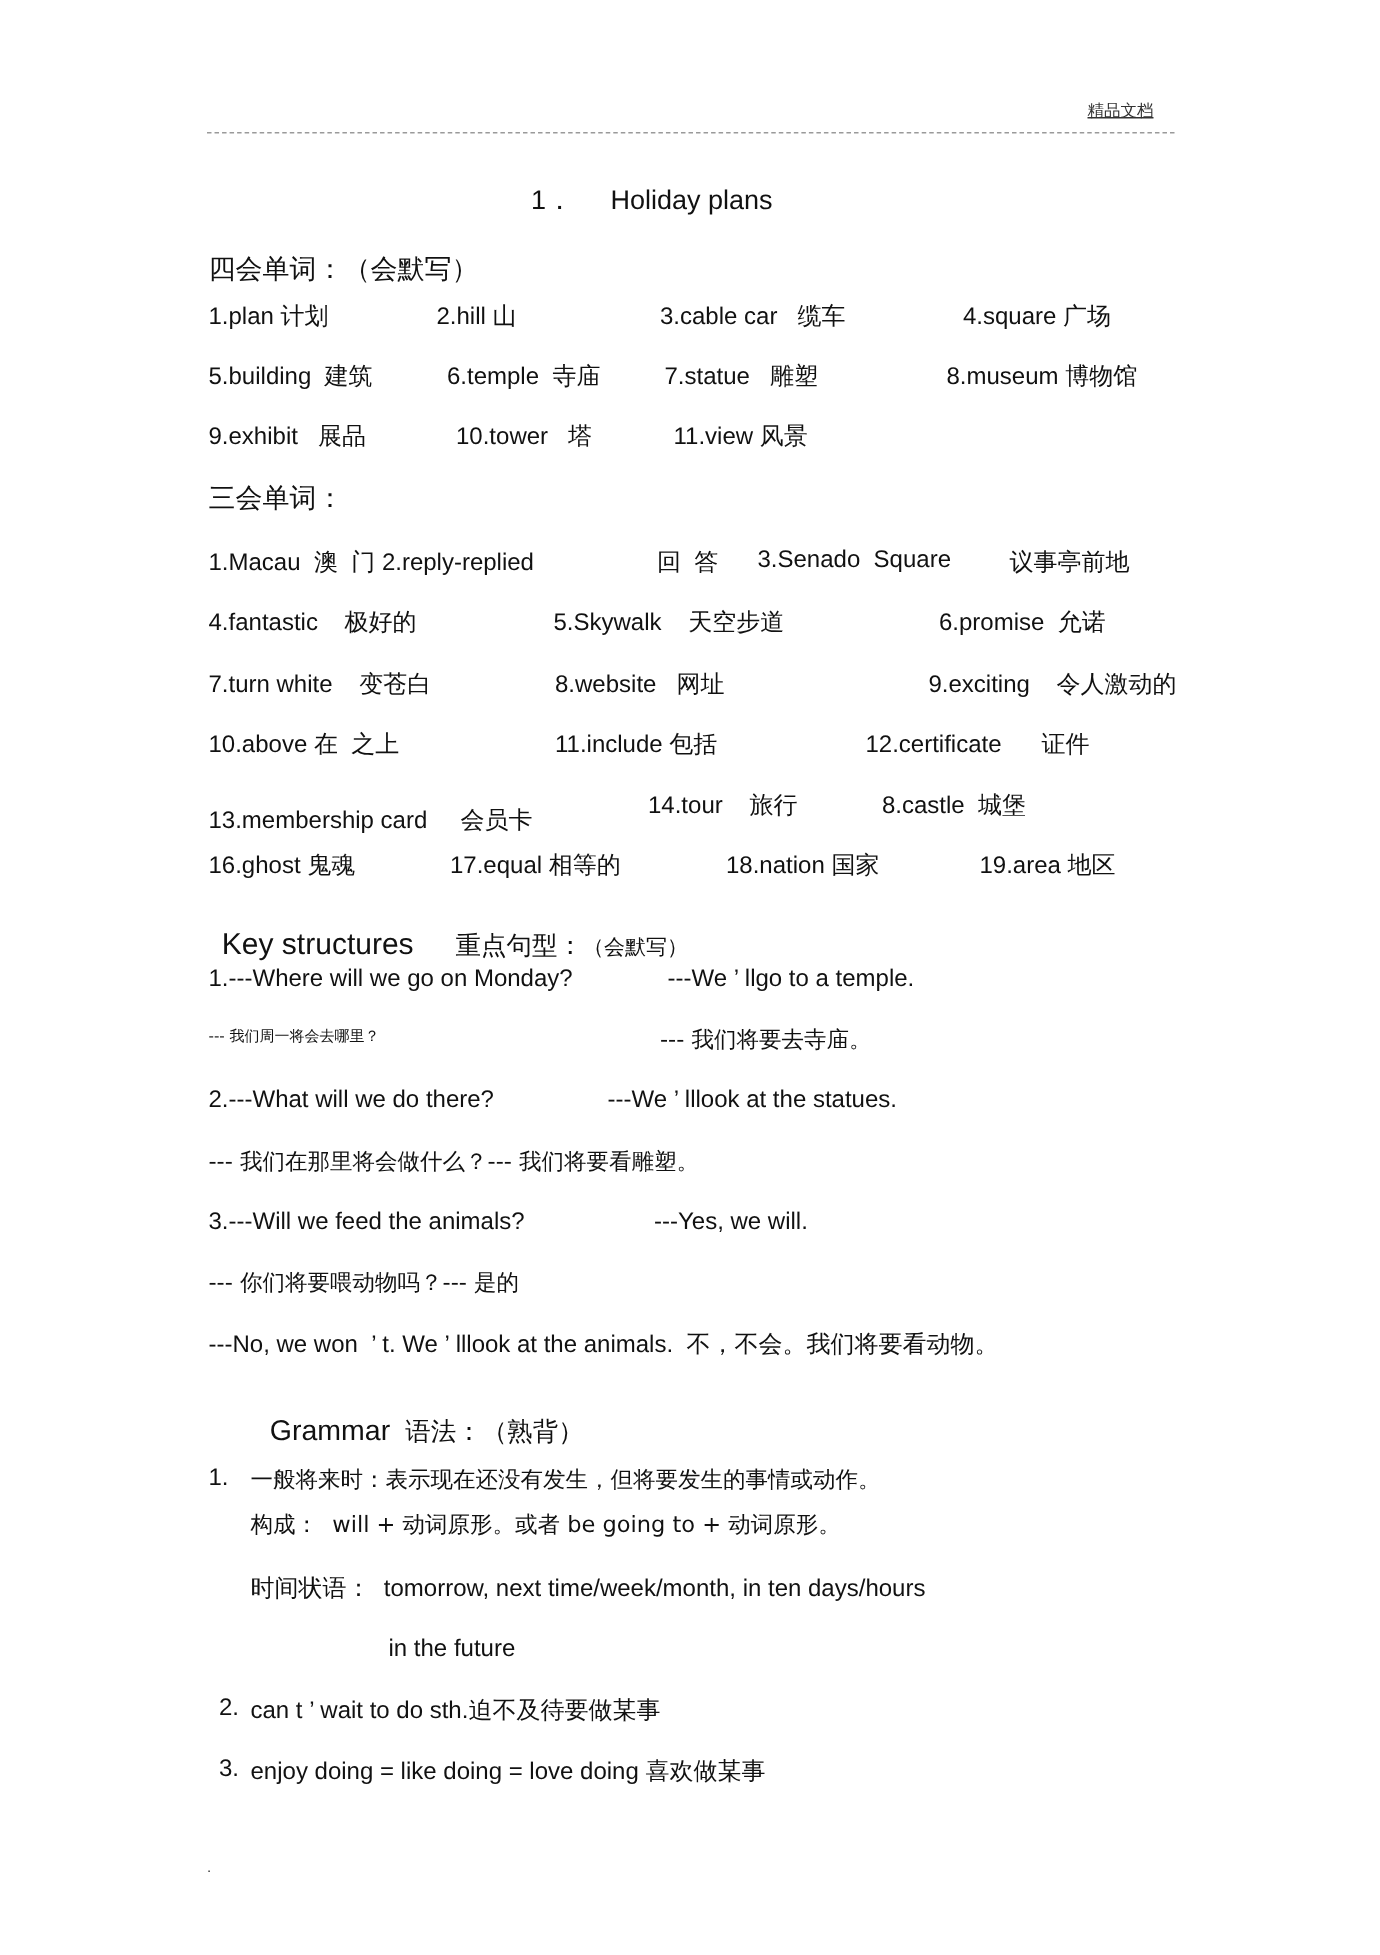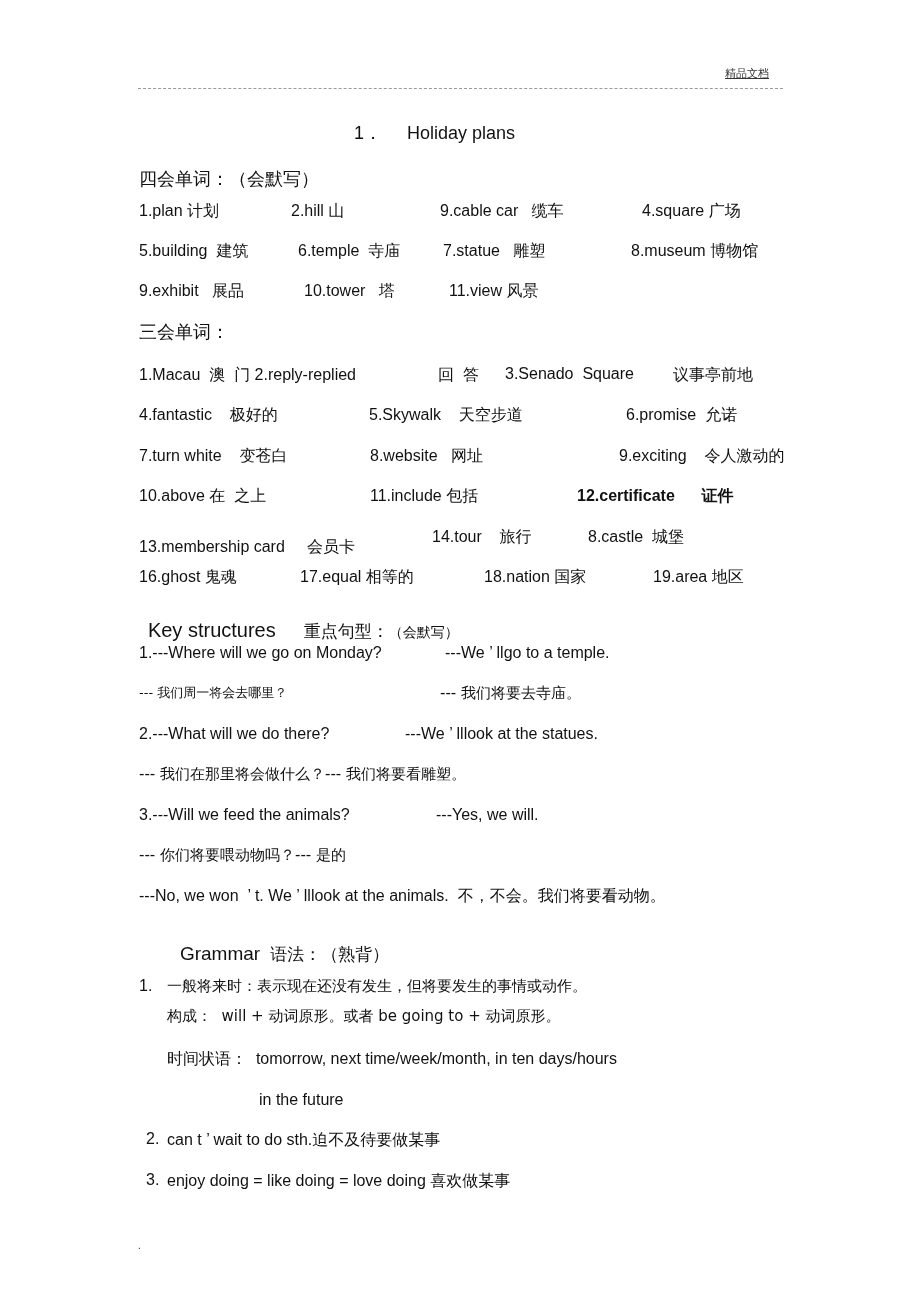--- a/index.html
+++ b/index.html
@@ -34,21 +34,21 @@
 
 <div class="page-header-label">精品文档</div>
 <div class="header-rule"></div>
 
 <div class="title">1．     Holiday plans</div>
 
 <div class="line cn sec-heading" style="top:157px;margin-top:10px;">四会单词：（会默写）</div>
 <div>
   <span class="cell" style="left:139px;top:201px;">1.plan 计划</span>
   <span class="cell" style="left:291px;top:201px;">2.hill 山</span>
-  <span class="cell" style="left:440px;top:201px;">9.cable car   缆车</span>
+  <span class="cell" style="left:440px;top:201px;">3.cable car   缆车</span>
   <span class="cell" style="left:642px;top:201px;">4.square 广场</span>
 </div>
 <div>
   <span class="cell" style="left:139px;top:241px;">5.building  建筑</span>
   <span class="cell" style="left:298px;top:241px;">6.temple  寺庙</span>
   <span class="cell" style="left:443px;top:241px;">7.statue   雕塑</span>
   <span class="cell" style="left:631px;top:241px;">8.museum 博物馆</span>
 </div>
 <div>
   <span class="cell" style="left:139px;top:281px;">9.exhibit   展品</span>
@@ -69,40 +69,40 @@
   <span class="cell" style="left:626px;top:405px;">6.promise  允诺</span>
 </div>
 <div>
   <span class="cell" style="left:139px;top:446px;">7.turn white    变苍白</span>
   <span class="cell" style="left:370px;top:446px;">8.website   网址</span>
   <span class="cell" style="left:619px;top:446px;">9.exciting    令人激动的</span>
 </div>
 <div>
   <span class="cell" style="left:139px;top:486px;">10.above 在  之上</span>
   <span class="cell" style="left:370px;top:486px;">11.include 包括</span>
-  <span class="cell" style="left:577px;top:486px;font-weight:bold;">12.certificate      证件</span>
+  <span class="cell" style="left:577px;top:486px;">12.certificate      证件</span>
 </div>
 <div>
   <span class="cell" style="left:139px;top:527px;margin-top:10px;">13.membership card     会员卡</span>
   <span class="cell" style="left:432px;top:527px;">14.tour    旅行</span>
   <span class="cell" style="left:588px;top:527px;">8.castle  城堡</span>
 </div>
 <div>
   <span class="cell" style="left:139px;top:567px;">16.ghost 鬼魂</span>
   <span class="cell" style="left:300px;top:567px;">17.equal 相等的</span>
   <span class="cell" style="left:484px;top:567px;">18.nation 国家</span>
   <span class="cell" style="left:653px;top:567px;">19.area 地区</span>
 </div>
 
 <div class="line" style="top:601px;">
   <span style="font-size:20px;">Key structures</span><span style="display:inline-block;width:28px;"></span><span class="cn" style="font-size:17px;">重点句型：</span><span class="cn small-cn">（会默写）</span>
 </div>
 <span class="cell" style="left:139px;top:644px;">1.---Where will we go on Monday?</span>
 <span class="cell" style="left:445px;top:644px;">---We ’ llgo to a temple.</span>
-<span class="cell cn" style="left:139px;top:684px;font-size:13px;">--- 我们周一将会去哪里？</span>
+<span class="cell cn" style="left:139px;top:684px;font-size:10px;">--- 我们周一将会去哪里？</span>
 <span class="cell cn" style="left:440px;top:684px;font-size:15px;">--- 我们将要去寺庙。</span>
 <span class="cell" style="left:139px;top:725px;">2.---What will we do there?</span>
 <span class="cell" style="left:405px;top:725px;">---We ’ lllook at the statues.</span>
 <span class="cell cn" style="left:139px;top:765px;font-size:15px;">--- 我们在那里将会做什么？--- 我们将要看雕塑。</span>
 <span class="cell" style="left:139px;top:806px;">3.---Will we feed the animals?</span>
 <span class="cell" style="left:436px;top:806px;">---Yes, we will.</span>
 <span class="cell cn" style="left:139px;top:846px;font-size:15px;">--- 你们将要喂动物吗？--- 是的</span>
 <span class="cell" style="left:139px;top:886px;">---No, we won  ’ t. We ’ lllook at the animals.  不，不会。我们将要看动物。</span>
 
 <div class="line" style="top:925px;">

